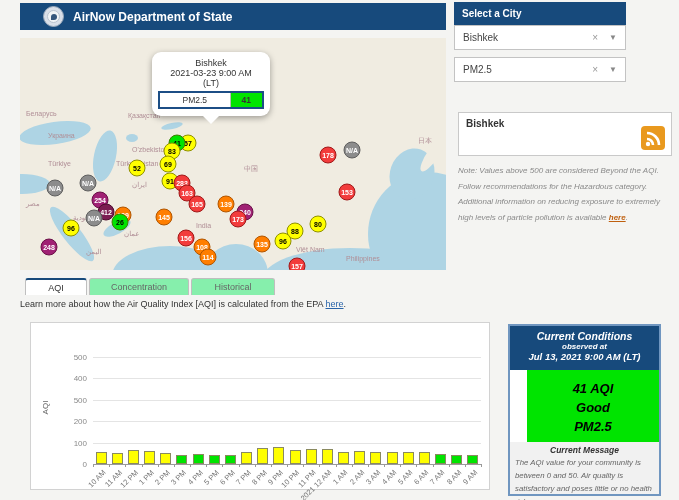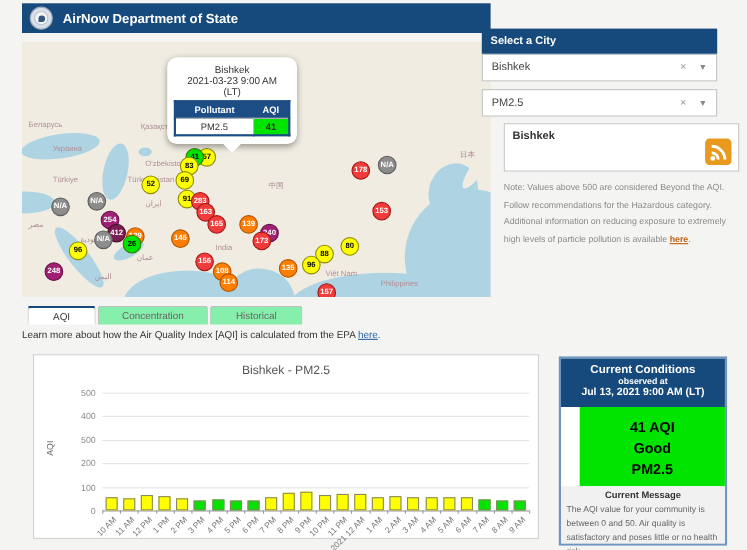--- a/index.html
+++ b/index.html
@@ -3,21 +3,21 @@
 <meta charset="utf-8">
 <style>
   * { margin:0; padding:0; box-sizing:border-box; }
   html,body { width:679px; height:500px; }
   body {
     font-family:"Liberation Sans","DejaVu Sans",sans-serif;
     background:#f4f4f2; position:relative; overflow:hidden; color:#333;
   }
   
   .hdr { position:absolute; left:20px; top:3px; width:426px; height:27px;
-    background:#174a7c; display:flex; align-items:center; gap:9px; padding-left:7px; }
+    background:#174a7c; display:flex; align-items:center; gap:9px; padding-left:23px; }
   .seal { width:21px; height:21px; border-radius:50%; background:#d9dfe8;
     border:1px solid #9aa9bb; display:flex; align-items:center; justify-content:center; }
   .seal-inner { width:13px; height:13px; border-radius:50%; background:#f1f3f5;
     border:1px solid #b9c3cf; display:flex; align-items:center; justify-content:center; }
   .seal-core { width:6px; height:6px; border-radius:50% 50% 50% 0; background:#35567c; }
   .hdr-title { color:#fff; font-weight:bold; font-size:12px; }
   
   .map { position:absolute; left:20px; top:38px; width:426px; height:232px;
     background:#f0ece1; overflow:hidden; }
   .water { position:absolute; background:#aed4e4; border-radius:50%; }
@@ -32,34 +32,34 @@
     padding:6px 6px 7px 6px; text-align:center; }
   .popup:after { content:""; position:absolute; left:50%; bottom:-8px; margin-left:-8px;
     border:8px solid transparent; border-top-color:#fff; border-bottom:none; }
   .popup-city { font-size:9px; color:#333; }
   .popup-dt, .popup-lt { font-size:9px; color:#333; }
   .popup table { width:100%; border-collapse:collapse; margin-top:3px; border:2px solid #1c4e85; }
   .popup th { background:#1c4e85; color:#fff; font-size:8.5px; padding:2px 1px; }
   .popup td { font-size:8.5px; border:1px solid #bbb; padding:2px 1px; }
   .aqi-cell { font-weight:bold; }
   
-  .panel { position:absolute; left:438px; width:214px;margin-top:24px; }
+  .panel { position:absolute; left:454px; width:172px; }
   .panel-hd { background:#174a7c; color:#fff; font-weight:bold; font-size:10px;
     padding:6px 8px; height:23px; }
   .panel-bd { background:#fff; border:1px solid #c3c3c3; height:25px;
     display:flex; align-items:center; padding:0 8px; font-size:10px; color:#444; position:relative; }
   .sel-x { position:absolute; right:27px; color:#999; font-size:10px; cursor:pointer; }
   .sel-caret { position:absolute; right:8px; color:#888; font-size:8px; cursor:pointer; }
   .rss-box { position:absolute; left:458px; top:112px; width:214px; height:44px;
     background:#fff; border:1px solid #c9c9c9; padding:5px 7px; }
   .rss-city { font-size:10px; font-weight:bold; color:#333; }
   .rss-icon { position:absolute; right:6px; bottom:5px; width:24px; height:24px;
     background:#e9991e; border-radius:4px; }
   .note { position:absolute; left:458px; top:163px; width:216px;
-    font-size:8px; color:#8a8a8a; line-height:1.95; }
+    font-size:8px; color:#8a8a8a; line-height:1.95;font-style:italic; }
   .note a { color:#bf5f0e; font-weight:bold; }
   
   .tabs { position:absolute; left:25px; top:278px; display:flex; }
   .tab { height:17px; display:flex; align-items:center; justify-content:center;
     font-size:9px; color:#666; background:#86efac; border:1px solid #bfbfbf;
     border-bottom:none; border-radius:3px 3px 0 0; margin-right:2px; cursor:pointer; }
   .tab.active { background:#fff; color:#333; border-top:2px solid #174a7c; }
   .tab-aqi { width:62px; } .tab-conc { width:100px; } .tab-hist { width:84px; }
   .learn { position:absolute; left:20px; top:299px; font-size:9px; color:#333; }
   .learn a { color:#2964aa; }
@@ -74,21 +74,21 @@
   .ytick { position:absolute; width:26px; text-align:right; font-size:8px; color:#8a8a8a; }
   .ylab { position:absolute; left:8px; top:80px; font-size:8px; color:#666;
     transform:rotate(-90deg); transform-origin:center; }
   .bar { position:absolute; bottom:0; width:11px; border:1px solid #8a8a60; cursor:pointer; }
   .xtickmark { position:absolute; width:1px; height:3px; background:#9a9a9a; top:100%; }
   .xlab-anchor { position:absolute; top:calc(100% + 4px); width:0; }
   .xlab { position:absolute; right:0; top:0; white-space:nowrap; font-size:7.5px;
     color:#777; transform:rotate(-45deg); transform-origin:top right; }
   
   .cond { position:absolute; left:508px; top:324px; width:153px; height:172px;
-    border:2px solid #7096c0; background:#fff; }
+    border:2px solid #7096c0; background:#fff;font-style:italic; }
   .cond-hd { background:#174a7c; color:#fff; text-align:center; height:44px; padding-top:4px; }
   .cond-title { font-size:10.5px; font-weight:bold; }
   .cond-obs { font-size:8px; font-weight:bold; }
   .cond-time { font-size:9.5px; font-weight:bold; }
   .cond-aqi { height:72px; text-align:center; color:#000; padding-top:10px; }
   .cond-aqi div { font-size:13px; font-weight:bold; line-height:1.45; }
   .cond-health { background:#f1f1f1; height:52px; padding:3px 5px; }
   .health-title { text-align:center; font-size:8.5px; font-weight:bold; color:#333; }
   .health-text { font-size:7.8px; color:#666; line-height:1.65; margin-top:2px; }
 </style>
@@ -168,24 +168,20 @@
       <div class="marker" style="left: 308px; top: 117px; background: rgb(242, 60, 60); border: 1.5px solid rgb(160, 24, 24); color: rgb(255, 255, 255);">178</div>
       <div class="marker" style="left: 332px; top: 112px; background: rgb(140, 140, 140); border: 1.5px solid rgb(94, 94, 94); color: rgb(255, 255, 255);">N/A</div>
       <div class="marker" style="left: 327px; top: 154px; background: rgb(242, 60, 60); border: 1.5px solid rgb(160, 24, 24); color: rgb(255, 255, 255);">153</div>
     </div>
   <div class="popup">
     <div class="popup-city">Bishkek</div>
     <div class="popup-dt">2021-03-23 9:00 AM</div>
     <div class="popup-lt">(LT)</div>
     <table>
       <tbody>
-          <tr>
-        <th>Pollutant</th>
-        <th>AQI</th>
-      </tr>
       <tr>
         <td>PM2.5</td>
         <td class="aqi-cell" id="popup-aqi-cell" style="background: rgb(0, 228, 0);">41</td>
       </tr>
     </tbody>
       </table>
   </div>
 </div>
 
 <div class="panel" style="top:2px;">
@@ -220,21 +216,20 @@
 
 <div class="tabs">
   <div class="tab tab-aqi active">AQI</div>
   <div class="tab tab-conc">Concentration</div>
   <div class="tab tab-hist">Historical</div>
 </div>
 
 <div class="learn"><span>Learn more about how the Air Quality Index [AQI] is calculated from the EPA </span><a href="#">here</a><span>.</span></div>
 
 <div class="chart-box">
-  <div class="chart-title">Bishkek - PM2.5</div>
   <div class="ylab">AQI</div>
   <div id="ytick-holder"></div>
   <div class="chart-plot" id="chart-plot">
     <div class="baseline"></div>
   <div class="gridline" style="top: 85.6px;"></div>
       <div class="gridline" style="top: 64.2px;"></div>
       <div class="gridline" style="top: 42.8px;"></div>
       <div class="gridline" style="top: 21.4px;"></div>
       <div class="gridline" style="top: 0px;"></div>
       <div class="bar" style="left: calc(2.08333% - 5.5px); height: 12.198px; background: rgb(255, 255, 0);"></div>

